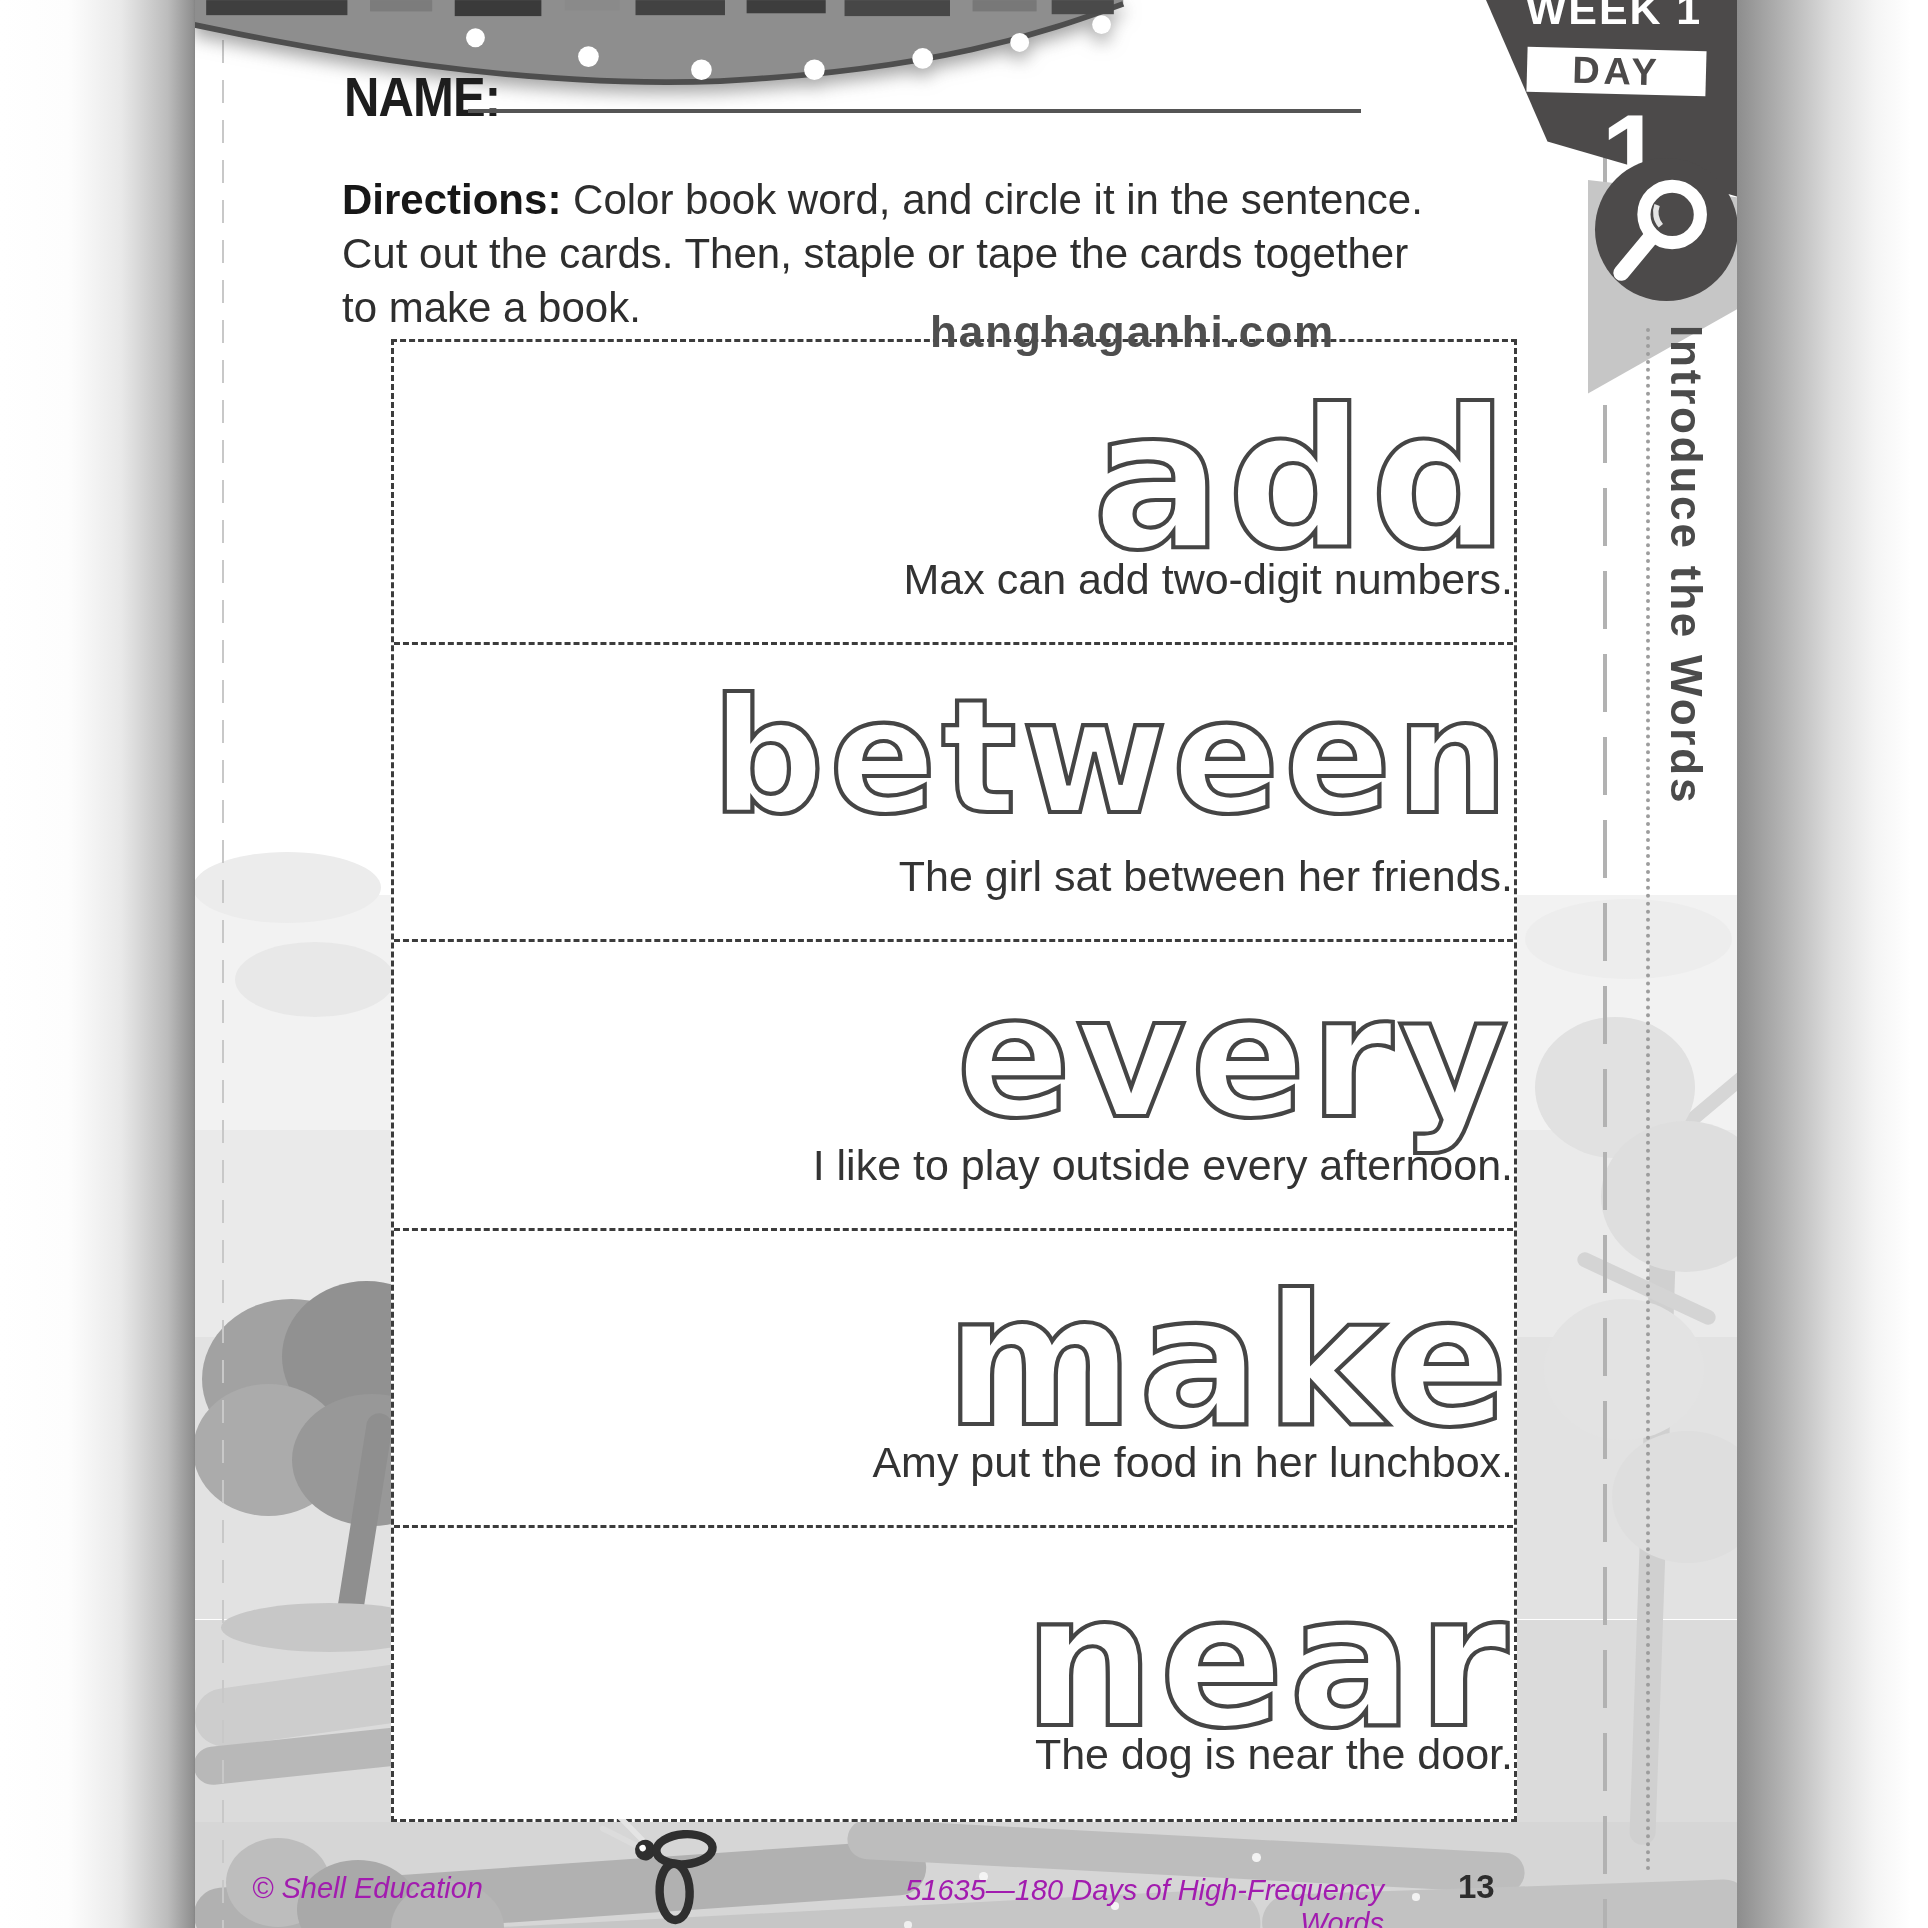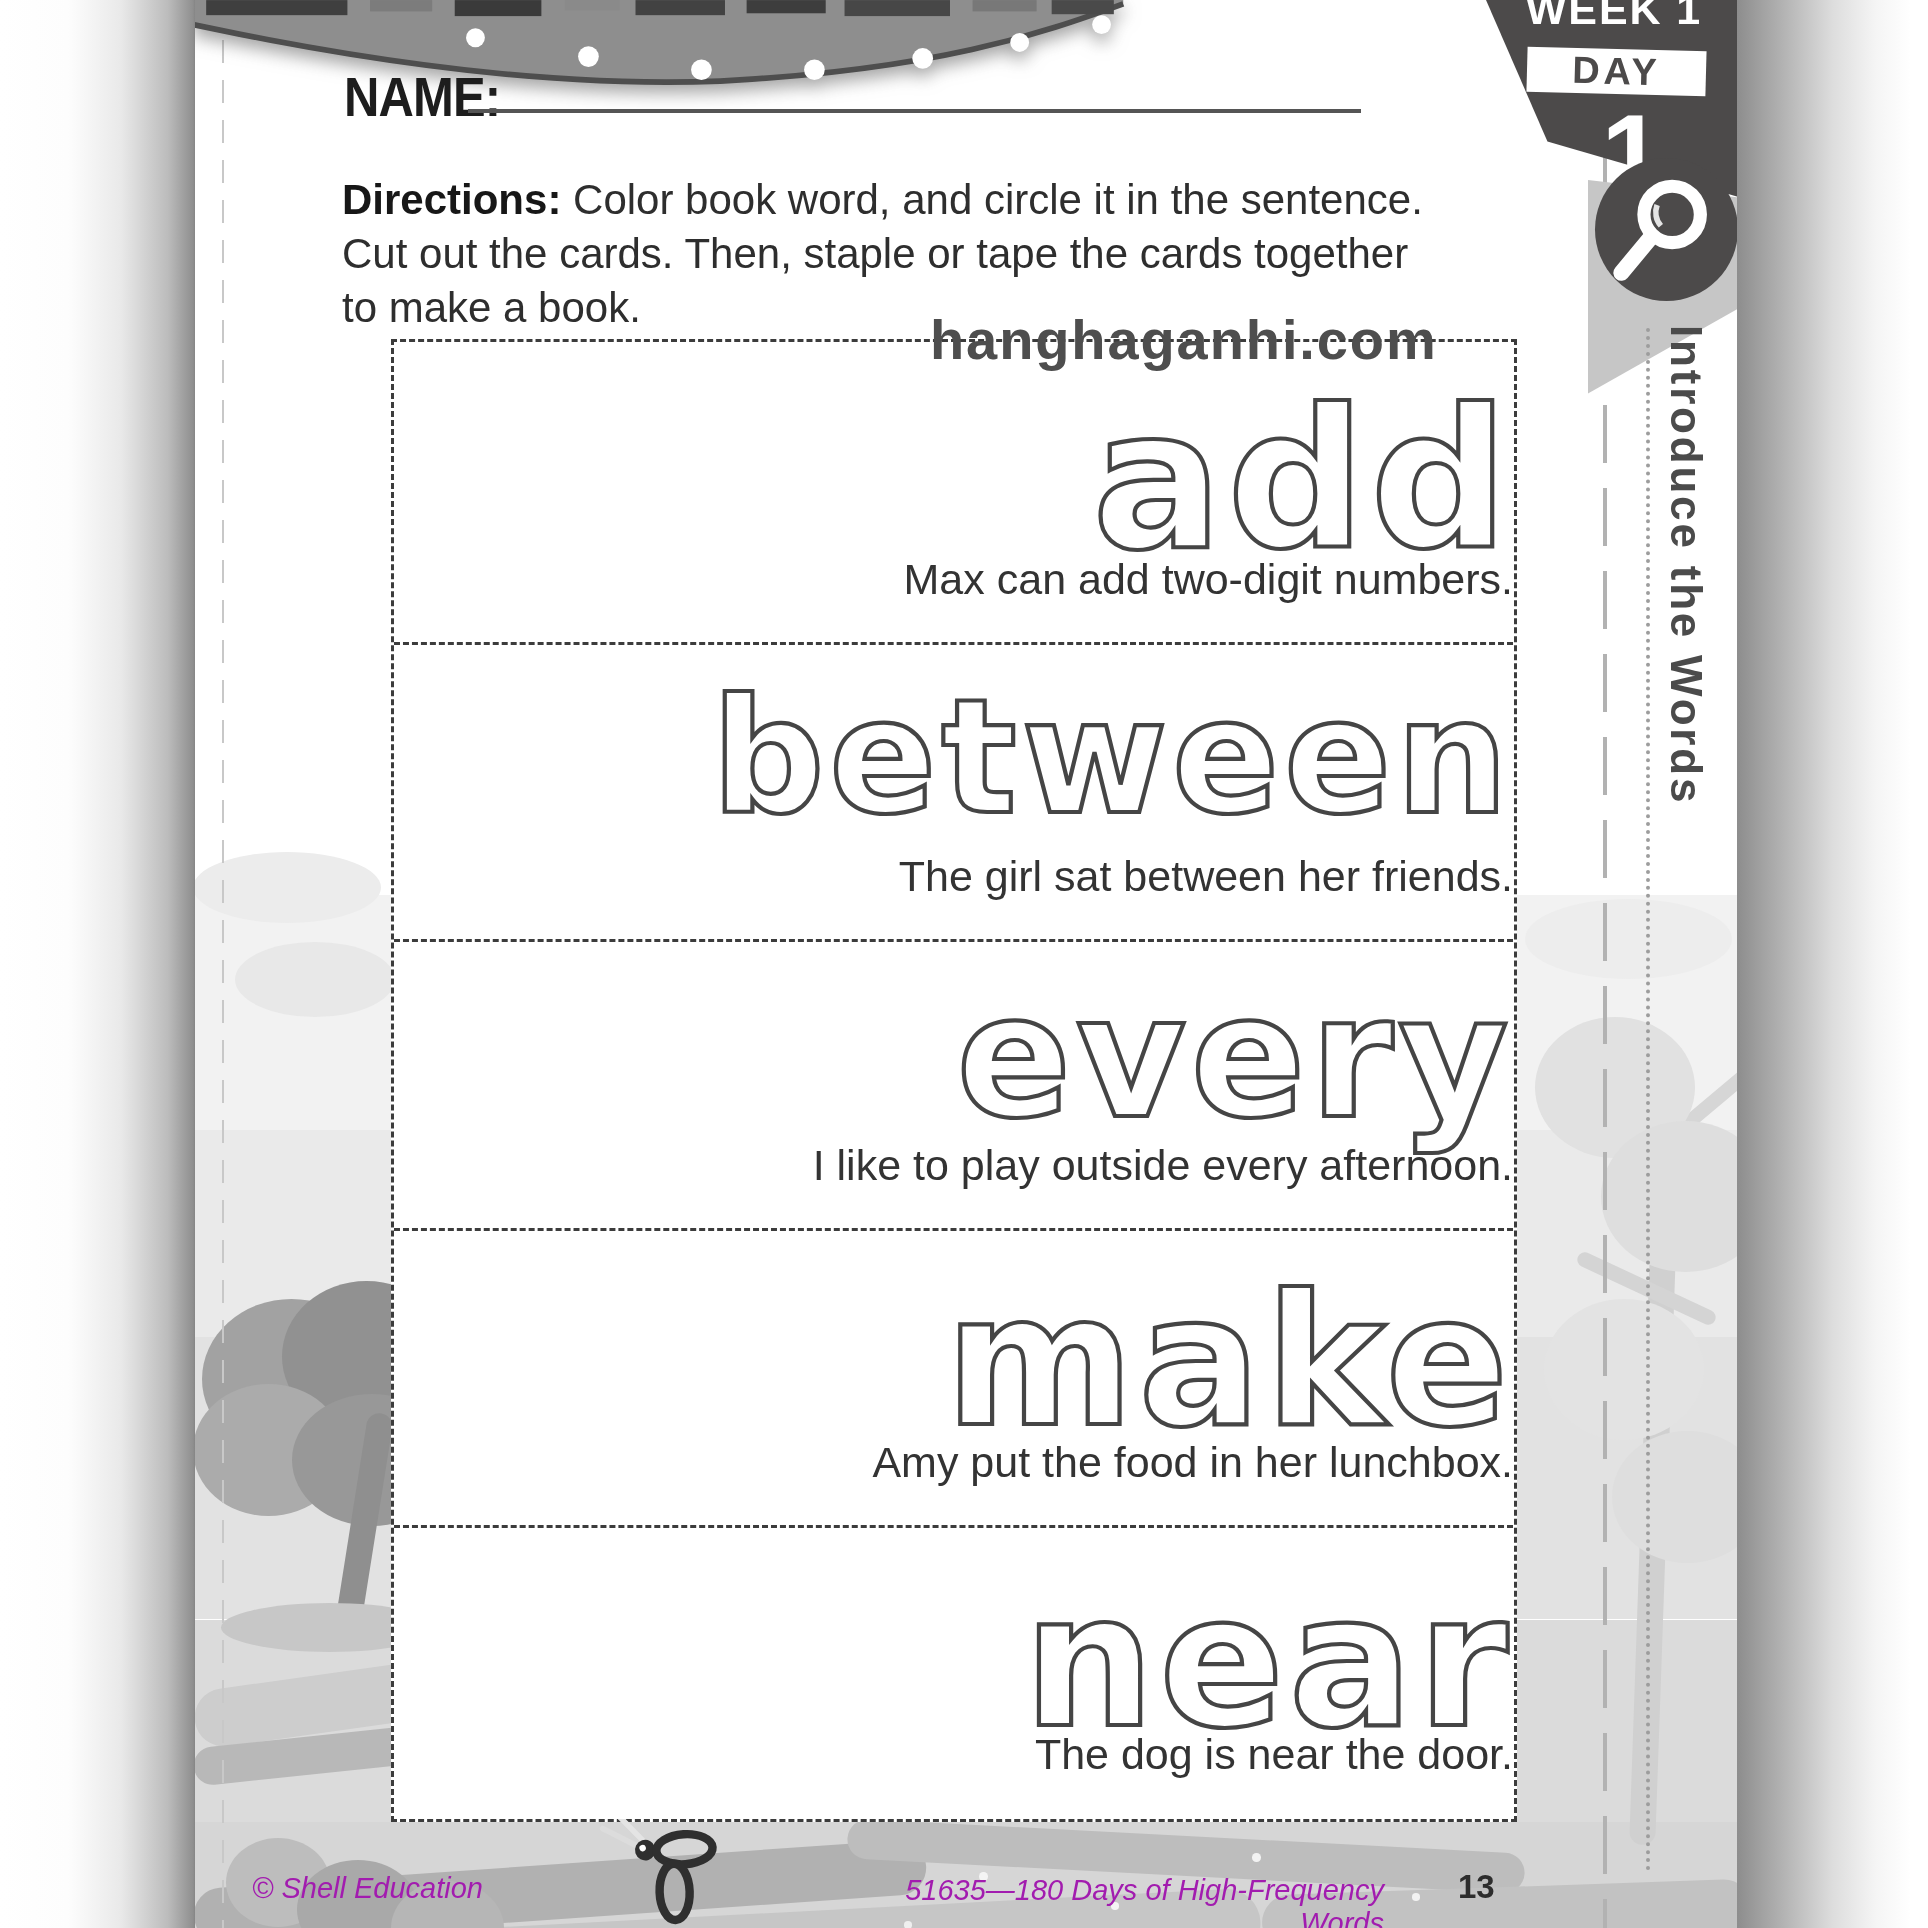--- a/index.html
+++ b/index.html
@@ -51,21 +51,21 @@
     background:repeating-linear-gradient(to bottom,#c8c8c8 0 22.6px,rgba(0,0,0,0) 22.6px 40px);}
 
   
   #name-row{left:344px;top:66px;z-index:8;}
   #name-label{font-weight:bold;font-size:49px;color:#1d1d1d;letter-spacing:-0.9px;
     transform:scaleY(1.12);transform-origin:top left;}
   #name-line{left:468px;top:109px;width:893px;height:3.8px;background:#555;z-index:8;}
   #directions{left:342px;top:173px;width:1252px;z-index:8;font-size:42px;
     line-height:54px;color:#2e2e2e;}
   #directions b{color:#171717;}
-  #watermark{left:930px;top:307px;z-index:12;font-weight:bold;font-size:56px;
+  #watermark{left:930px;top:307px;z-index:12;font-weight:bold;font-size:44px;
     color:#4e4e4e;letter-spacing:1.9px;}
 
   
   #card-block{left:391px;top:339px;width:1126px;height:1483px;z-index:9;
     background:#ffffff;border:3.8px dashed #3c3c3c;box-sizing:border-box;}
   .divider{left:0;width:1119px;height:0;border-top:3.8px dashed #3c3c3c;}
   .card{left:0;width:1119px;}
   .word{left:0;width:100%;text-align:right;font-family:"DejaVu Sans", sans-serif;
     font-weight:bold;color:#ffffff;-webkit-text-stroke:4.2px #454545;
     letter-spacing:4.7px;line-height:1;transform:translateY(-50%);}

